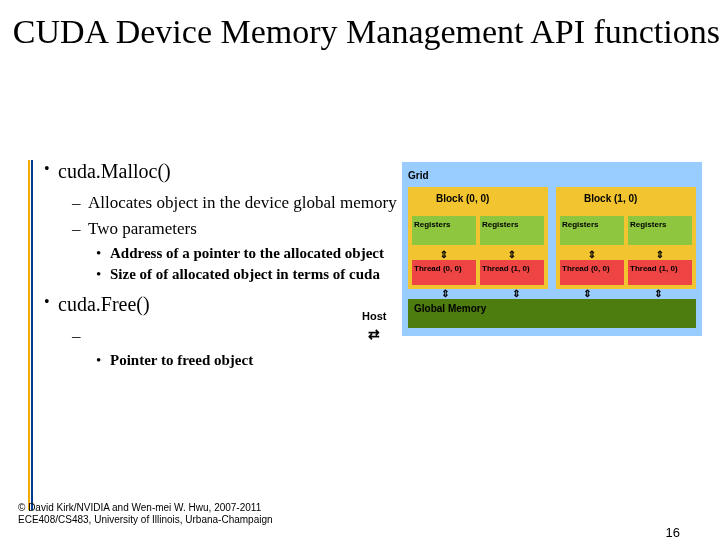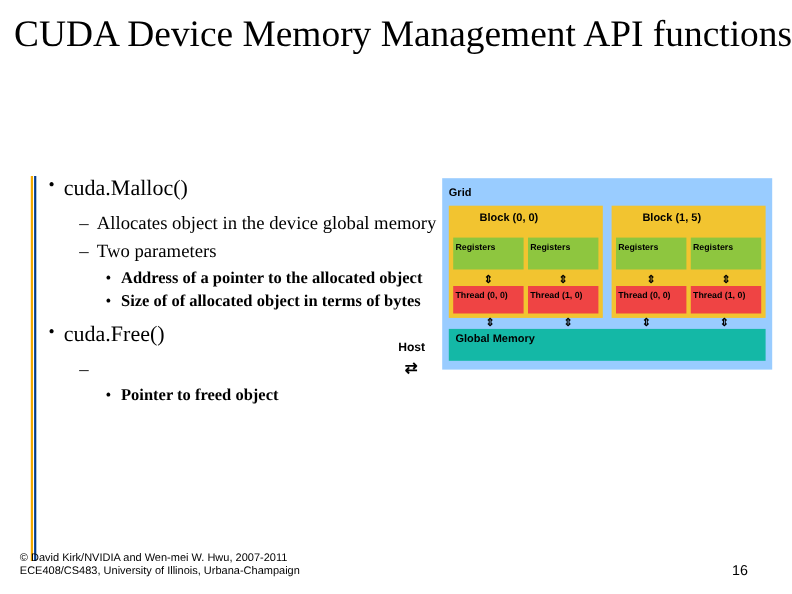--- a/index.html
+++ b/index.html
@@ -11,35 +11,35 @@
   .title { text-align: right; font-size: 34px; font-weight: normal; padding-top: 12px; line-height: 1.15; }
   .content { position: absolute; left: 44px; top: 160px; width: 370px; font-size: 16px; }
   .b1 { display: flex; margin-bottom: 10px; }
   .b1 .dot { width: 14px; flex: none; }
   .b1 .txt { font-size: 20px; }
   .sub { margin-left: 28px; margin-bottom: 6px; display: flex; font-size: 17px; }
   .sub .dash { width: 16px; flex: none; }
   .sub2 { margin-left: 52px; margin-bottom: 4px; display: flex; font-size: 15px; }
   .sub2 .dot2 { width: 14px; flex: none; }
   .footer { position: absolute; left: 18px; bottom: 14px; font-size: 10px; font-family: Arial, sans-serif; line-height: 1.2; }
-  .pagenum { position: absolute; right: 40px; bottom: 14px; font-size: 13px; font-family: Arial, sans-serif; }
+  .pagenum { position: absolute; right: 40px; bottom: 0; font-size: 13px; font-family: Arial, sans-serif; }
   
   .diagram { position: absolute; right: 18px; top: 162px; width: 300px; font-family: Arial, sans-serif; font-size: 10px; font-weight: bold; }
   .grid { background: #99ccff; padding: 8px 6px 8px 6px; }
   .grid-label { margin-bottom: 6px; }
   .blocks { display: flex; gap: 8px; }
   .block { background: #f2c430; flex: 1; padding: 6px 4px 4px 4px; }
   .block-label { margin-bottom: 12px; white-space: nowrap; margin-left: 24px; }
   .regs { display: flex; gap: 4px; margin-bottom: 6px; }
   .reg { background: #8ec63f; flex: 1; padding: 4px 2px 16px 2px; font-size: 8px; }
   .threads { display: flex; gap: 4px; }
   .thread { background: #ef4444; flex: 1; padding: 4px 2px 12px 2px; font-size: 8px; white-space: nowrap; }
   .updown { display: flex; gap: 4px; margin: 1px 0; }
   .updown span { flex: 1; text-align: center; font-size: 10px; line-height: 8px; }
-  .globmem { background: #14b8a6; padding: 4px 6px 14px 6px; margin-top: 1px; }
+  .globmem { background: #4d7c0f; padding: 4px 6px 14px 6px; margin-top: 1px; }
   .host-label { position: absolute; left: -40px; bottom: 14px; font-size: 11px; }
   .host-arrow { position: absolute; left: -34px; bottom: -6px; font-size: 14px; }
 </style>
 </head>
 <body>
 
 <div class="slide">
   <div class="accent-bar">
       <div class="y"></div>
       <div class="b"></div>
@@ -59,21 +59,21 @@
     <div class="sub">
       <span class="dash">–</span>
       <span>Two parameters</span>
     </div>
     <div class="sub2">
       <span class="dot2">•</span>
       <span><b>Address of a pointer to the allocated object</b></span>
     </div>
     <div class="sub2">
       <span class="dot2">•</span>
-      <span><b>Size of of allocated object in terms of bytes</b></span>
+      <span><b>Size of of allocated object in terms of cuda</b></span>
     </div>
 
     <div class="b1" style="margin-top:10px">
       <span class="dot">•</span>
       <span class="txt">cuda.Free()</span>
     </div>
     <div class="sub">
       <span class="dash">–</span>
     </div>
     <div class="sub2">
@@ -97,21 +97,21 @@
           <div class="updown">
               <span>⇕</span>
               <span>⇕</span>
             </div>
           <div class="threads">
             <div class="thread">Thread (0, 0)</div>
             <div class="thread">Thread (1, 0)</div>
           </div>
         </div>
         <div class="block">
-          <div class="block-label">Block (1, 5)</div>
+          <div class="block-label">Block (1, 0)</div>
           <div class="regs">
             <div class="reg">Registers</div>
             <div class="reg">Registers</div>
           </div>
           <div class="updown">
               <span>⇕</span>
               <span>⇕</span>
             </div>
           <div class="threads">
             <div class="thread">Thread (0, 0)</div>

